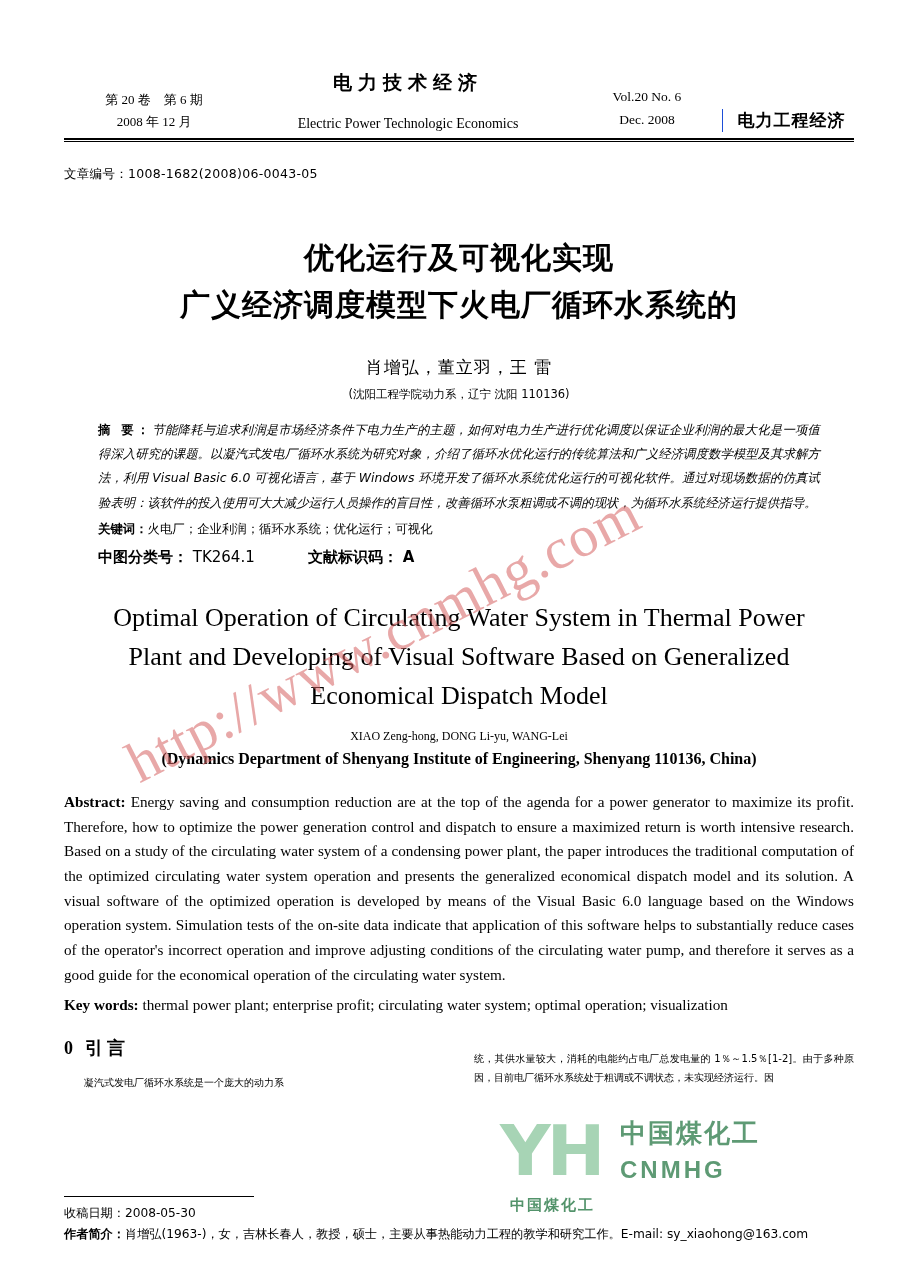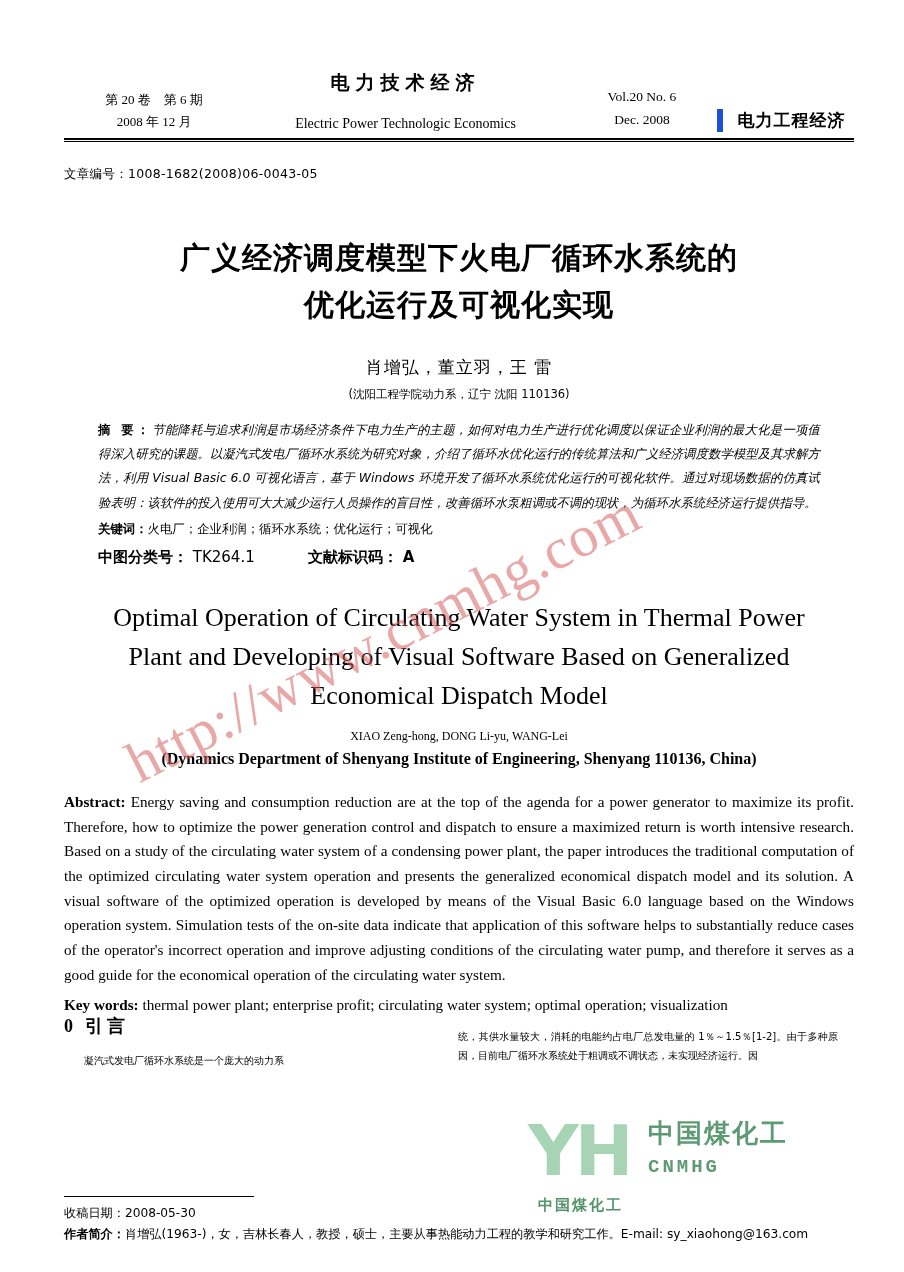--- a/index.html
+++ b/index.html
@@ -7,21 +7,21 @@
   .page{position:absolute;left:0;top:0;width:904px;height:1220px;background:#fff;}
   .inner{position:absolute;left:64px;top:70px;width:790px;}
 
   
   .masthead{display:flex;align-items:flex-end;justify-content:space-between;padding-bottom:4px;}
   .mh-left{width:180px;text-align:center;font-size:13px;line-height:1.65;}
   .mh-center{flex:1;text-align:center;}
   .mh-cn{font-family:"DejaVu Sans",sans-serif;font-size:19px;letter-spacing:6px;font-weight:700;}
   .mh-en{font-size:14px;margin-top:20px;font-family:"Liberation Serif",serif;}
   .mh-right{width:150px;text-align:center;font-size:13.5px;line-height:1.7;}
-  .mh-box{width:125px;text-align:center;font-family:"DejaVu Sans",sans-serif;font-size:17px;font-weight:700;letter-spacing:1px;border-left:6px solid #1d4ed8;padding-left:6px;}
+  .mh-box{width:125px;text-align:center;font-family:"DejaVu Sans",sans-serif;font-size:17px;font-weight:700;letter-spacing:1px;border-left:1px solid #1d4ed8;padding-left:6px;}
   .rule{border:0;border-top:2px solid #000;margin:2px 0 0 0;}
   .rule-thin{border:0;border-top:1px solid #000;margin:1px 0 0 0;}
 
   
   .artno{margin-top:24px;font-family:"DejaVu Sans",sans-serif;font-size:12.5px;letter-spacing:.3px;}
 
   
   .title-cn{margin-top:52px;text-align:center;font-family:"DejaVu Sans",sans-serif;font-weight:700;font-size:30px;line-height:1.55;letter-spacing:1px;}
   .authors-cn{margin-top:28px;text-align:center;font-family:"DejaVu Sans",sans-serif;font-size:17px;letter-spacing:1px;}
   .affil-cn{margin-top:8px;text-align:center;font-family:"DejaVu Sans",sans-serif;font-size:11.5px;}
@@ -40,41 +40,41 @@
   .authors-en{margin-top:14px;text-align:center;font-size:12px;}
   .affil-en{margin-top:6px;text-align:center;font-size:16px;font-weight:700;}
 
   
   .abs-en{margin-top:22px;font-size:15.2px;line-height:1.62;text-align:justify;}
   .abs-en .lbl{font-weight:700;}
   .kw-en{margin-top:9px;font-size:15.2px;}
   .kw-en .lbl{font-weight:700;}
 
   
-  .body{display:flex;gap:14px;}
+  .body{margin-top:22px;display:flex;gap:14px;justify-content:space-between;}
   .col{width:380px;}
   .sec-h{font-family:"DejaVu Sans",sans-serif;font-size:18px;font-weight:700;letter-spacing:4px;}
   .sec-h .num{letter-spacing:0;margin-right:12px;font-family:"Liberation Serif",serif;}
   .bodytext{margin-top:14px;font-family:"DejaVu Sans",sans-serif;font-size:10px;line-height:1.85;text-indent:2em;text-align:justify;}
   .bodytext.noind{text-indent:0;}
 
   
   .foot{position:absolute;left:64px;top:1196px;width:790px;}
   .foot hr{border:0;border-top:1px solid #000;width:190px;margin:0 0 6px 0;}
   .foot .l{font-family:"DejaVu Sans",sans-serif;font-size:12.2px;line-height:1.75;}
   .foot .l b{font-weight:700;}
 
   
   .wm-url{position:absolute;left:150px;top:560px;width:700px;height:320px;pointer-events:none;
     font-family:"Liberation Serif",serif;font-size:58px;color:rgba(214,96,96,.55);
     transform:rotate(-27deg);white-space:nowrap;letter-spacing:1px;}
-  .wm-logo{position:absolute;left:528px;top:1110px;width:330px;height:95px;pointer-events:none;}
+  .wm-logo{position:absolute;left:500px;top:1110px;width:330px;height:95px;pointer-events:none;}
   .wm-logo .yh{position:absolute;left:0;top:0;font-family:"DejaVu Sans",sans-serif;font-size:70px;font-weight:700;color:rgba(60,160,90,.45);letter-spacing:-4px;}
   .wm-logo .cn{position:absolute;left:120px;top:6px;font-family:"DejaVu Sans",sans-serif;font-size:26px;font-weight:700;color:rgba(40,120,70,.75);letter-spacing:2px;}
-  .wm-logo .en{position:absolute;left:120px;top:46px;font-family:Liberation Mono, monospace;font-size:19px;font-weight:700;color:rgba(40,120,70,.75);letter-spacing:3px;}
+  .wm-logo .en{position:absolute;left:120px;top:46px;font-family:Liberation Sans, sans-serif;font-size:24px;font-weight:700;color:rgba(40,120,70,.75);letter-spacing:3px;}
   .wm-logo .cn2{position:absolute;left:10px;top:86px;font-family:"DejaVu Sans",sans-serif;font-size:15px;font-weight:700;color:rgba(40,120,70,.8);letter-spacing:2px;}
 </style>
 </head>
 <body>
 
 <div class="page">
   <div class="inner">
 
     <div class="masthead">
       <div class="mh-left">
@@ -90,22 +90,22 @@
         <div>Dec. 2008</div>
       </div>
       <div class="mh-box">电力工程经济</div>
     </div>
     <hr class="rule">
     <hr class="rule-thin">
 
     <div class="artno">文章编号：1008-1682(2008)06-0043-05</div>
 
     <div class="title-cn">
+      <div>优化运行及可视化实现</div>
       <div>广义经济调度模型下火电厂循环水系统的</div>
-      <div>优化运行及可视化实现</div>
     </div>
 
     <div class="authors-cn">肖增弘，董立羽，王 雷</div>
     <div class="affil-cn">(沈阳工程学院动力系，辽宁 沈阳 110136)</div>
 
     <div class="abs-cn">
       <span class="lbl">摘 要：</span><span>节能降耗与追求利润是市场经济条件下电力生产的主题，如何对电力生产进行优化调度以保证企业利润的最大化是一项值得深入研究的课题。以凝汽式发电厂循环水系统为研究对象，介绍了循环水优化运行的传统算法和广义经济调度数学模型及其求解方法，利用 Visual Basic 6.0 可视化语言，基于 Windows 环境开发了循环水系统优化运行的可视化软件。通过对现场数据的仿真试验表明：该软件的投入使用可大大减少运行人员操作的盲目性，改善循环水泵粗调或不调的现状，为循环水系统经济运行提供指导。</span>
     </div>
     <div class="kw-cn">
       <span class="lbl">关键词：</span><span>火电厂；企业利润；循环水系统；优化运行；可视化</span>

